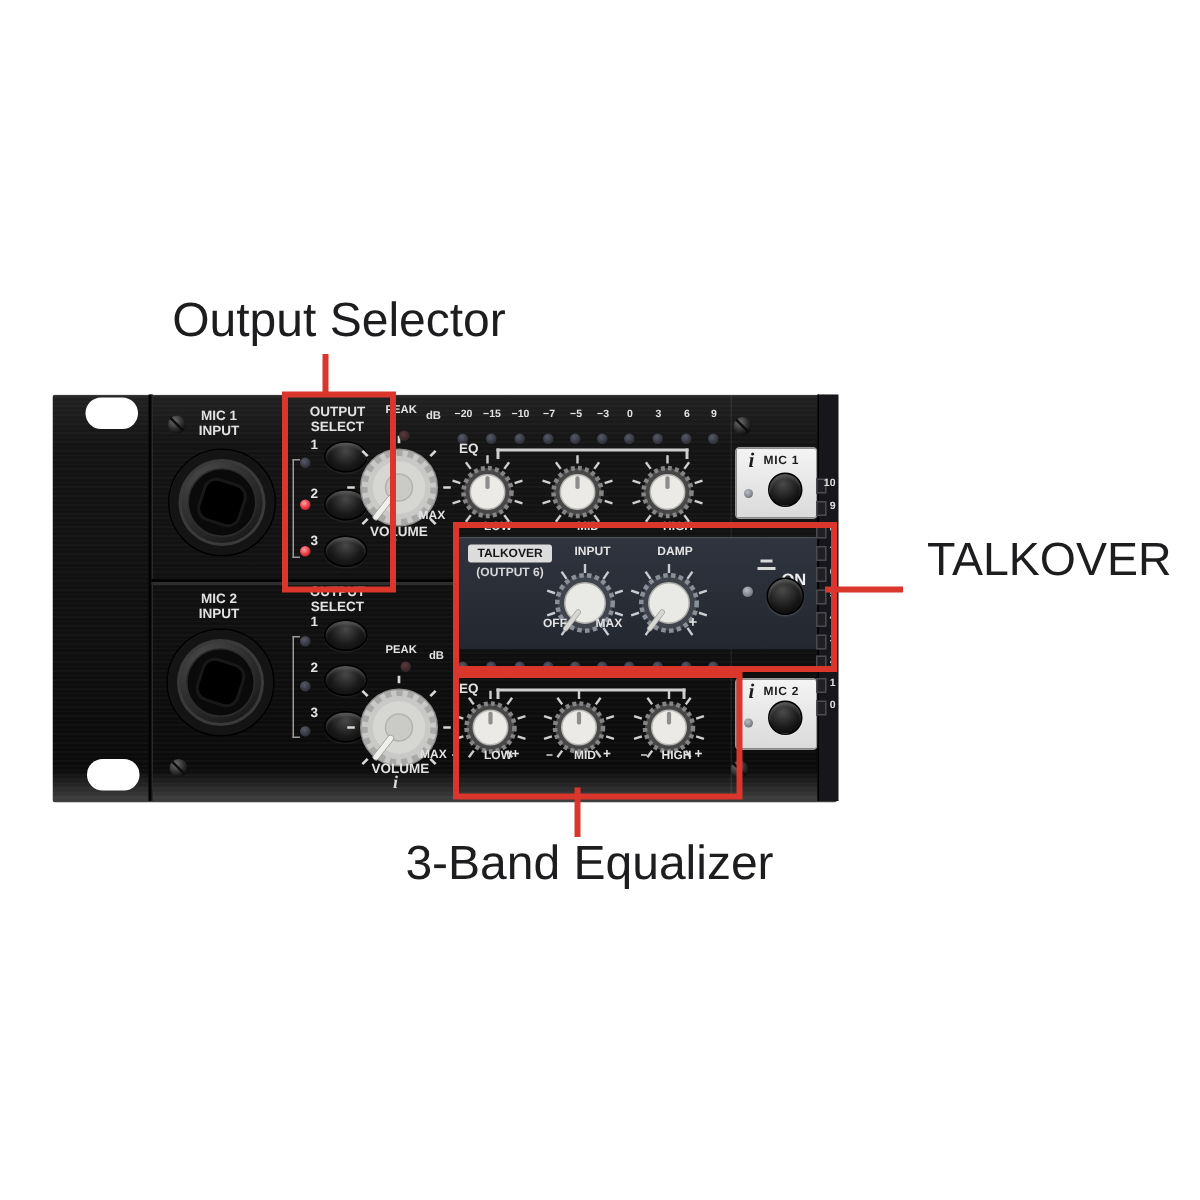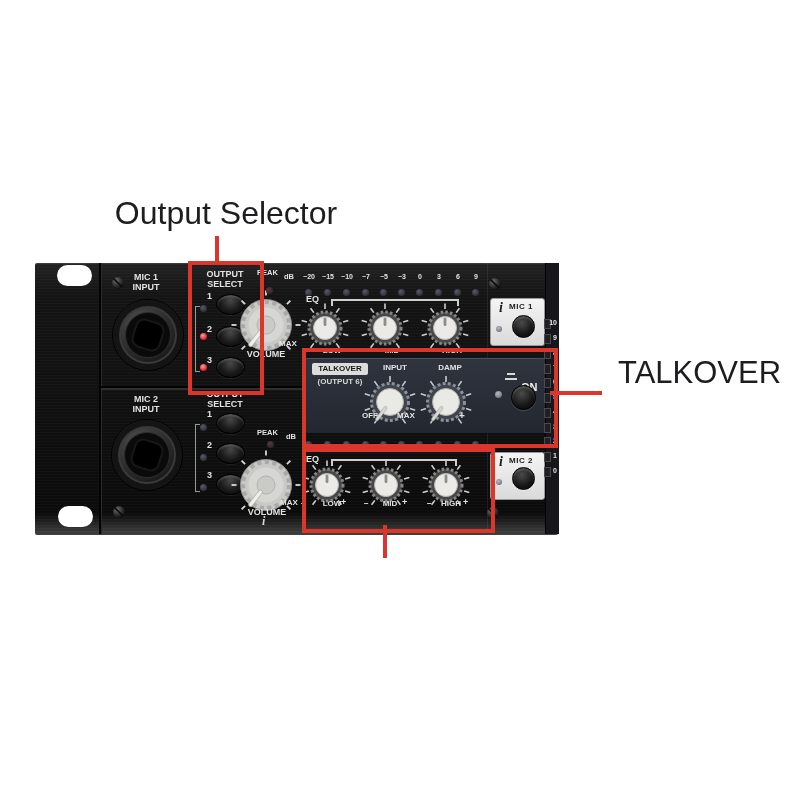--- a/index.html
+++ b/index.html
@@ -315,14 +315,15 @@
   <div class="callout-box" style="left:188px;top:261px;width:68px;height:126px;"></div>
 
   <div class="callout-box" style="left:302px;top:348px;width:248px;height:92px;"></div>
   <div class="callout-line" style="left:550px;top:391px;width:52px;height:4px;"></div>
   <div class="callout-text" style="left:618px;top:352px;font-size:31px;line-height:42px;">
     <div>TALKOVER</div>
   </div>
 
   <div class="callout-box" style="left:302px;top:448px;width:185px;height:77px;"></div>
   <div class="callout-line" style="left:383px;top:525px;width:4px;height:33px;"></div>
+  <div class="callout-text tc" style="left:263px;top:557px;width:260px;font-size:32px;">3-Band Equalizer</div>
 
 </div>
 
 </body></html>

